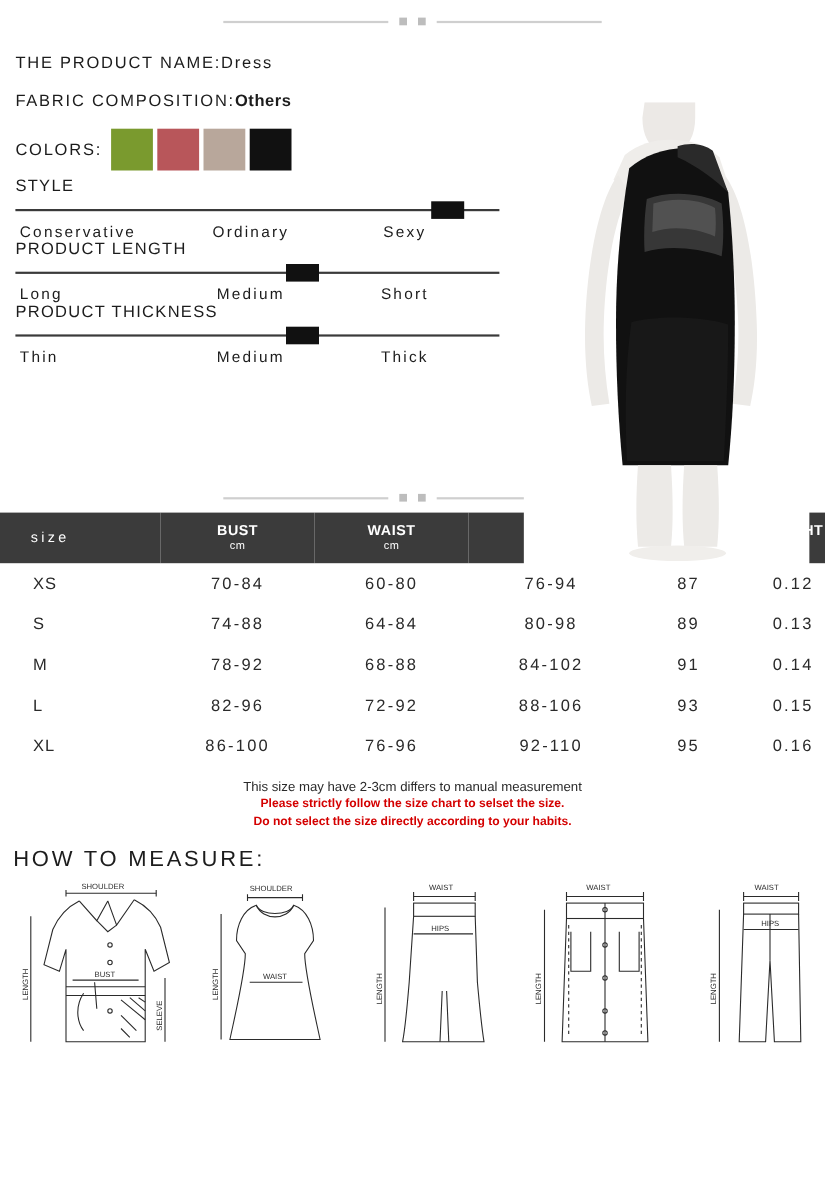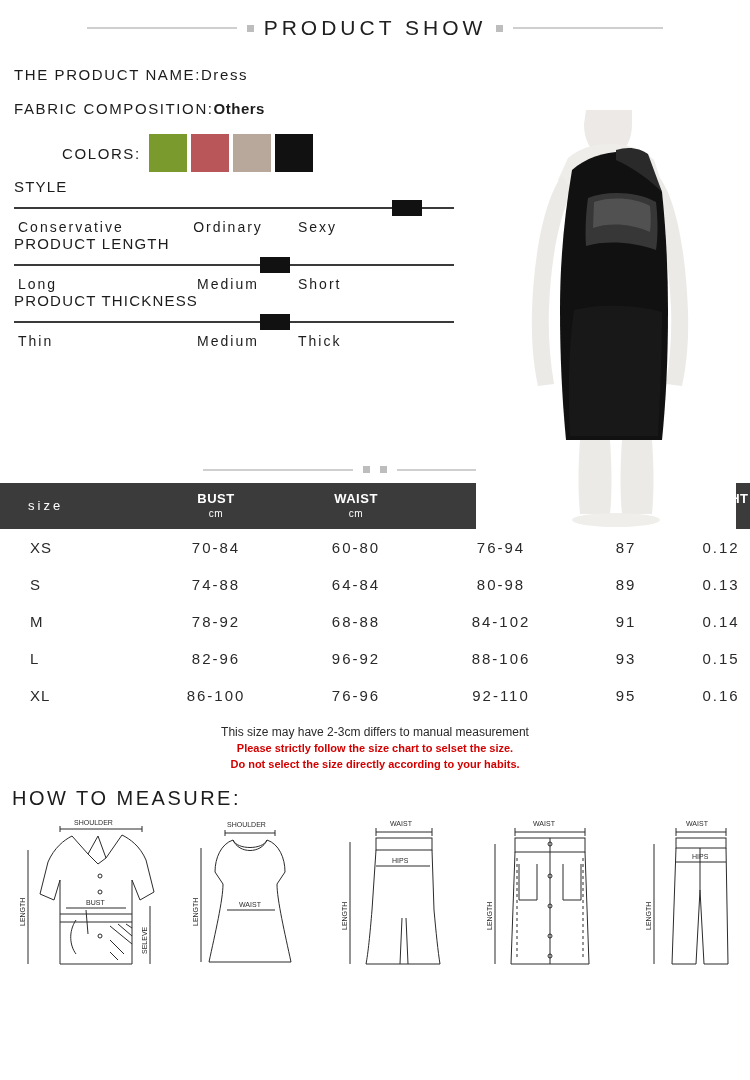--- a/index.html
+++ b/index.html
@@ -29,32 +29,32 @@
 
   
   .top{position:relative;height:400px;}
   .info{position:absolute;left:14px;top:16px;width:452px;}
   .info .line{
     font-size:15px;letter-spacing:1.6px;color:#1c1c1c;margin-bottom:17px;
     white-space:nowrap;
   }
   .info .line b{font-weight:700;letter-spacing:0.5px;}
   .colors-row{display:flex;align-items:center;margin-bottom:6px;}
-  .colors-row .lbl{font-size:15px;letter-spacing:1.6px;margin-right:8px;margin-left:48px;}
+  .colors-row .lbl{font-size:15px;letter-spacing:1.6px;margin-right:8px;}
   .sw{width:38px;height:38px;margin-right:4px;display:inline-block;}
 
   .scale{margin-top:0;}
   .scale .name{font-size:15px;letter-spacing:1.2px;margin-bottom:4px;}
   .track{position:relative;height:18px;margin:0 0 2px 0;width:440px;}
   .track .rail{position:absolute;left:0;right:0;top:8px;height:2px;background:#3a3a3a;}
   .track .marker{position:absolute;top:1px;width:30px;height:16px;background:#111;}
   .ticks{display:flex;width:440px;font-size:14px;letter-spacing:2px;}
   .ticks span{flex:1;text-align:center;}
   .ticks span:first-child{text-align:left;padding-left:4px;}
-  .ticks span:last-child{text-align:left;padding-right:16px;}
+  .ticks span:last-child{text-align:center;padding-right:16px;}
 
   .photo{
     position:absolute;right:14px;top:60px;width:260px;height:420px;
   }
 
   
   table.size{
     border-collapse:collapse;width:722px;margin:6px auto 0 auto;
     table-layout:fixed;
   }
@@ -83,21 +83,20 @@
   svg{display:block;}
 </style>
 </head>
 <body>
 
 <div class="page">
 
   <div class="sec-head">
     <div class="dash long"></div>
     <div class="sq"></div>
-    <div class="title">PRODUCT SHOW</div>
     <div class="sq"></div>
     <div class="dash long"></div>
   </div>
 
   <div class="top">
 
     <div class="info">
       <div class="line">
         <span>THE PRODUCT NAME:</span><span>Dress</span>
       </div>
@@ -236,21 +235,21 @@
         <td class="size-col">M</td>
         <td>78-92</td>
         <td>68-88</td>
         <td>84-102</td>
         <td>91</td>
         <td>0.14</td>
       </tr>
       <tr>
         <td class="size-col">L</td>
         <td>82-96</td>
-        <td>96-92</td>
+        <td>72-92</td>
         <td>88-106</td>
         <td>93</td>
         <td>0.15</td>
       </tr>
       <tr>
         <td class="size-col">XL</td>
         <td>86-100</td>
         <td>76-96</td>
         <td>92-110</td>
         <td>95</td>

